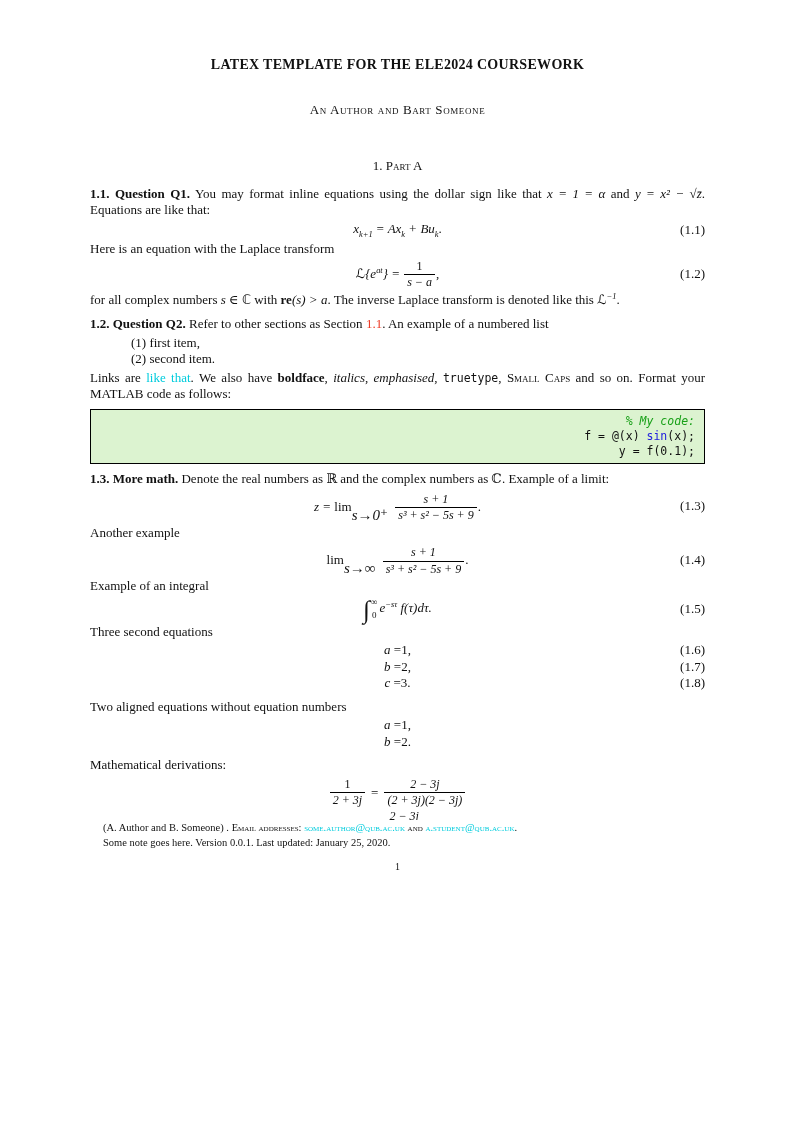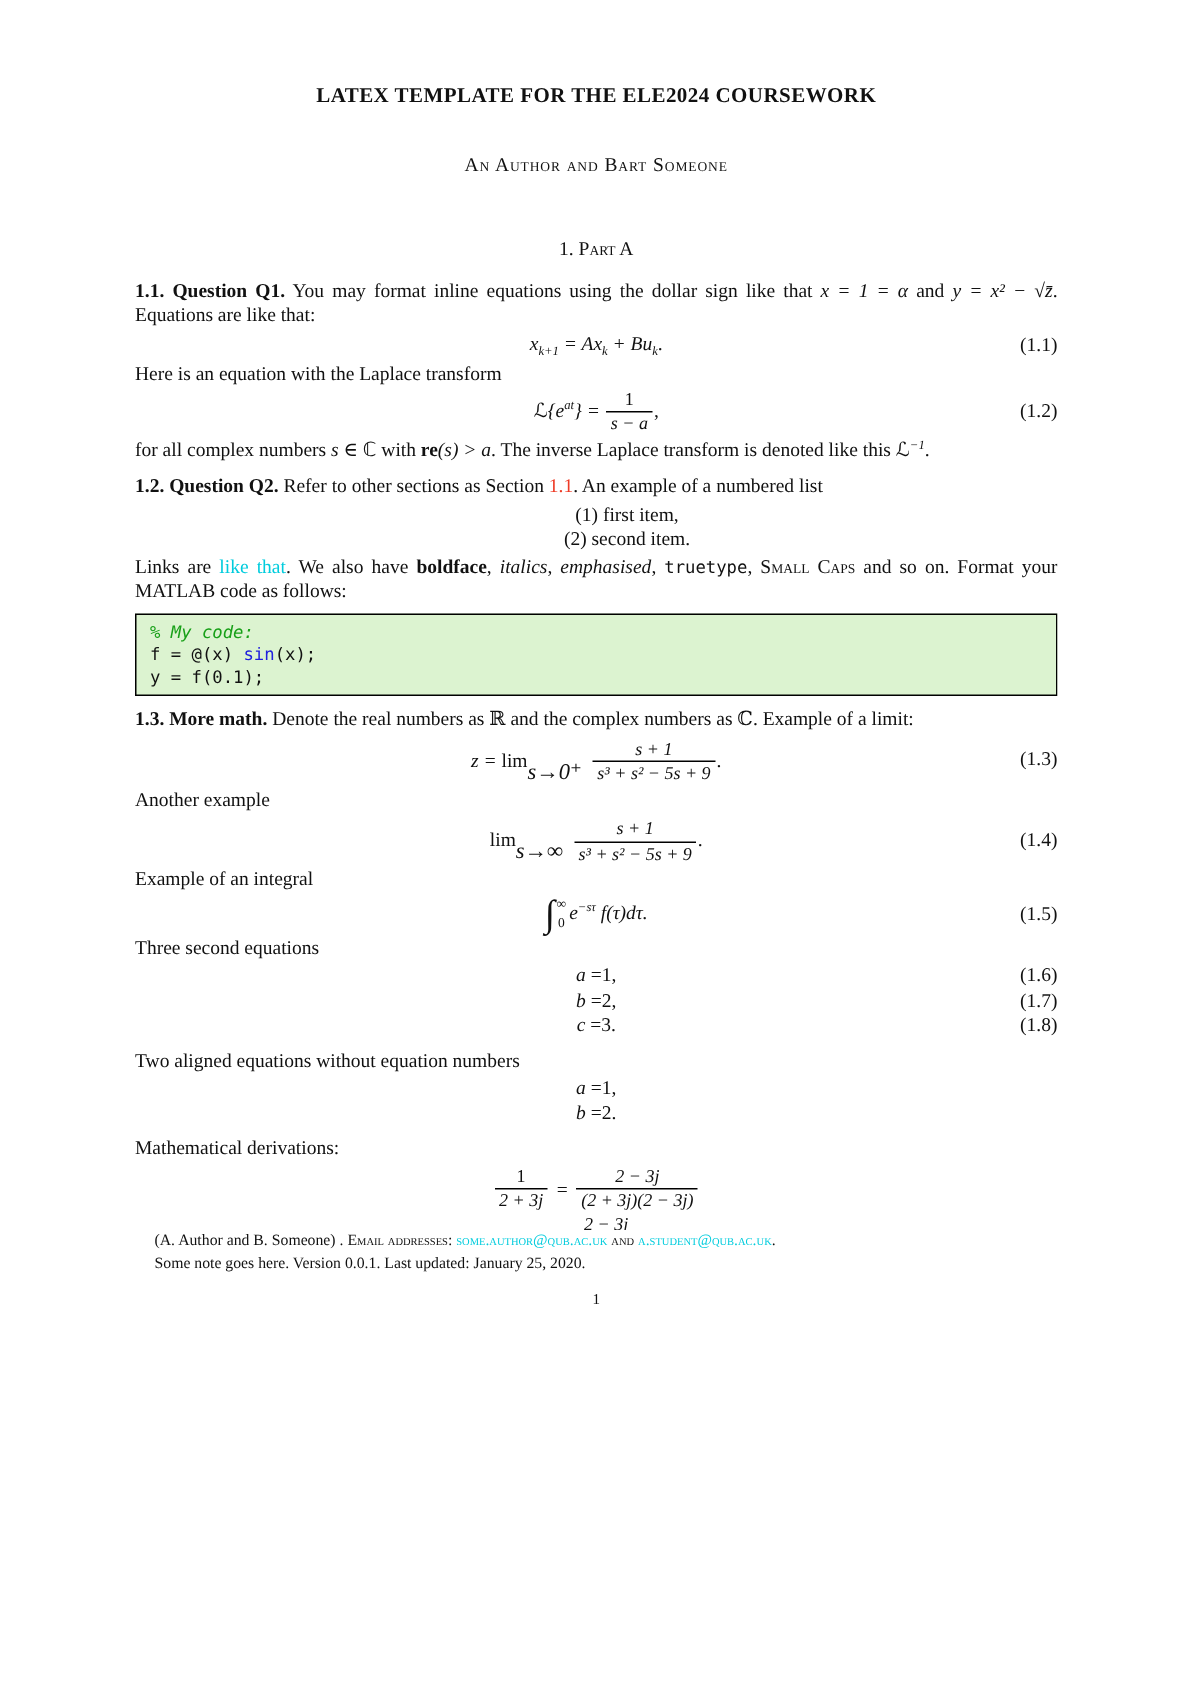--- a/index.html
+++ b/index.html
@@ -40,24 +40,24 @@
   .frac .fden { display: block; padding: 1px 3px 0; }
 
   .limop { display: inline-flex; align-items: center; margin-right: 3px; }
   .limword { line-height: 1; font-style: normal; }
   .limsub { font-size: 15px; line-height: 1; margin-top: 18px; }
 
   .intwrap { display: inline-flex; align-items: center; vertical-align: middle; margin-right: 2px; }
   .intsign { font-size: 25px; line-height: 1; }
   .intlims { display: inline-flex; flex-direction: column; justify-content: space-between; height: 25px; font-size: 9px; margin-left: 1px; }
 
-  .list { margin: 1px 0 1px 41px; text-align: center; }
+  .list { margin: 1px 0 1px 41px; }
 
   .code-box { border: 1px solid #000; background: var(--code_bg); margin: 6px 0; padding: 4px 9px;
-              font-family: "DejaVu Sans Mono", "Liberation Mono", monospace; font-size: 11.5px; line-height: 1.32; }
+              font-family: "DejaVu Sans Mono", "Liberation Mono", monospace; font-size: 11.5px; line-height: 1.32; text-align: right; }
   .code-comment { color: var(--code_comment); font-style: italic; }
   .code-kw { color: var(--code_keyword); }
 
   .deriv-wrap { position: relative; margin: 3px 0; }
   .deriv { display: table; margin: 0 auto; }
   .drow { display: table-row; }
   .dl, .dm, .dr { display: table-cell; vertical-align: middle; padding: 1px 0; }
   .dl { text-align: right; }
   .dm { padding: 1px 5px; }
   .dr { text-align: left; }

